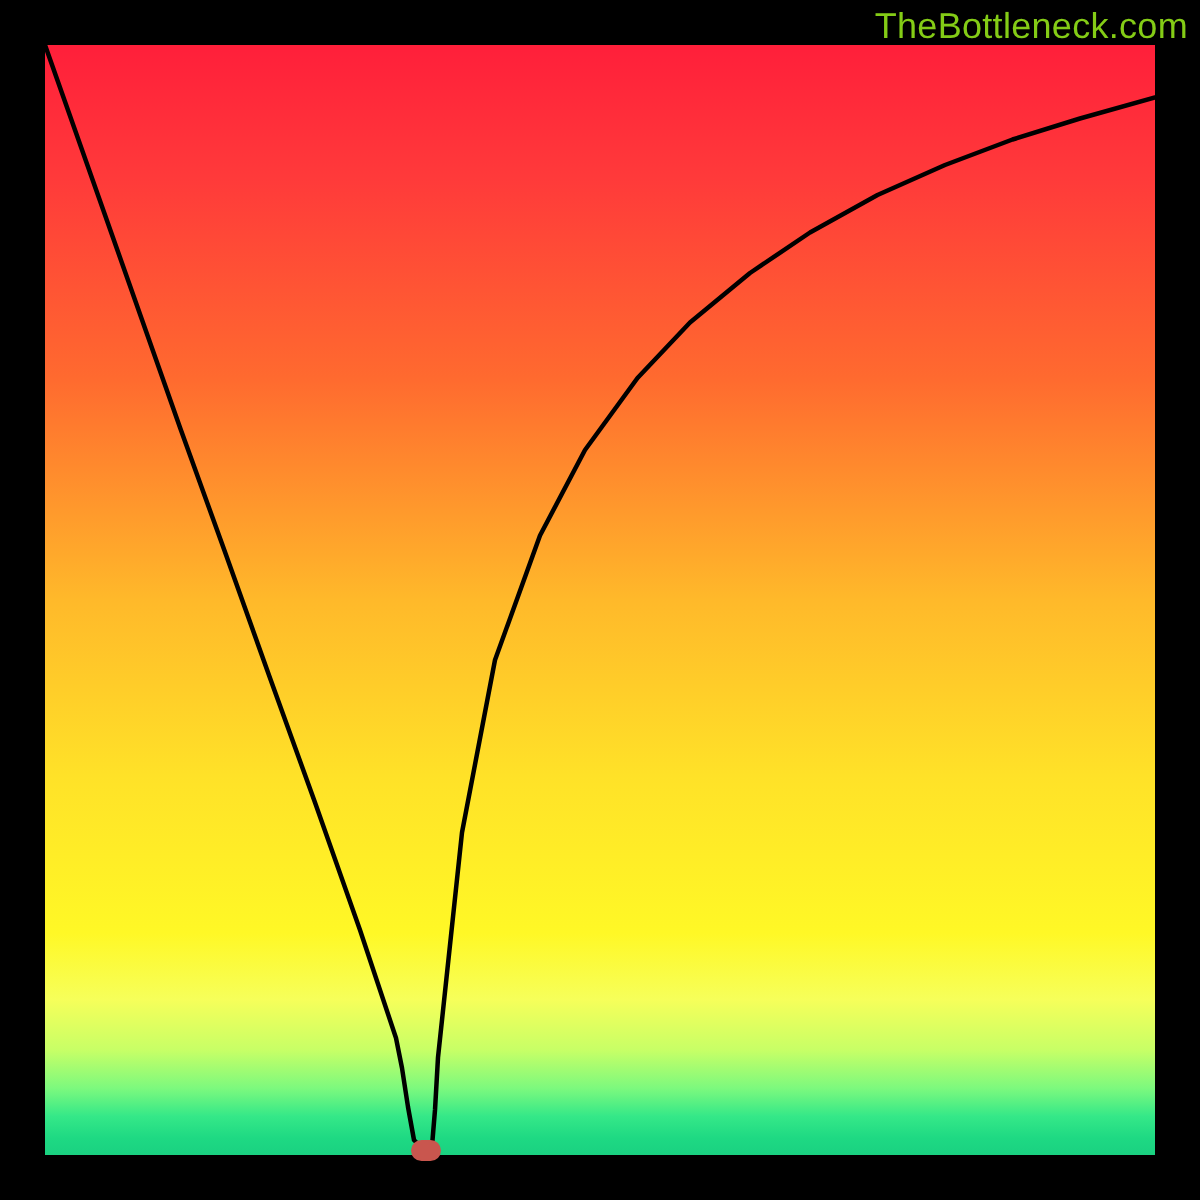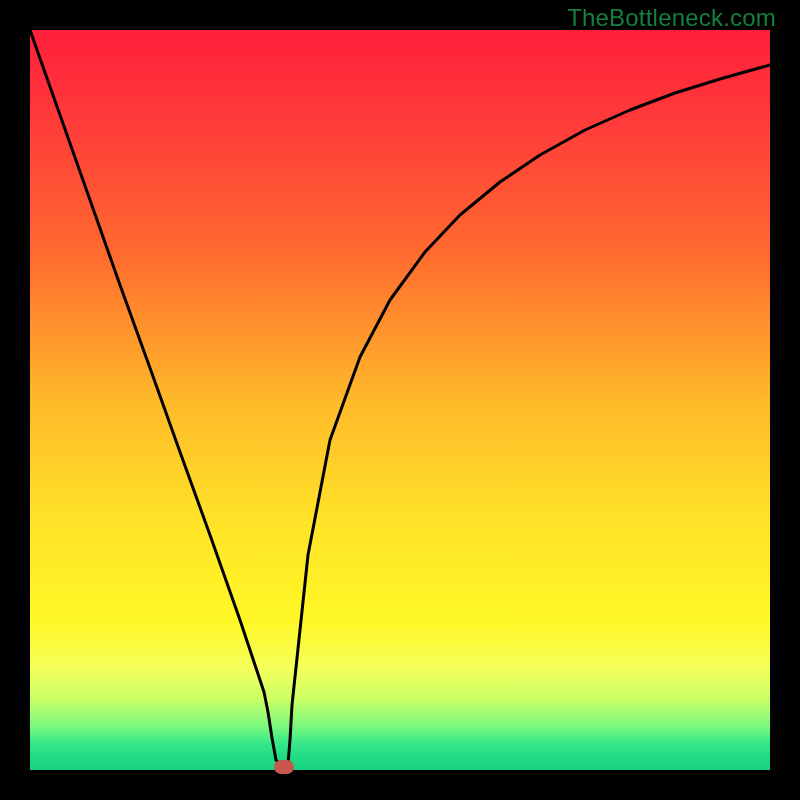--- a/index.html
+++ b/index.html
@@ -12,22 +12,22 @@
   }
   .frame {
     position: relative;
     width: 800px;
     height: 800px;
     background: #000;
   }
   .watermark {
     position: absolute;
     top: 4px;
-    right: 24px;
-    color: #15803d;
+    right: 8px;
+    color: #84cc16;
     font-family: Arial, Helvetica, sans-serif;
     font-size: 24px;
     font-weight: 400;
     letter-spacing: 0.2px;
     z-index: 5;
   }
   .plot-area {
     position: absolute;
     left: 30px;
     top: 30px;

